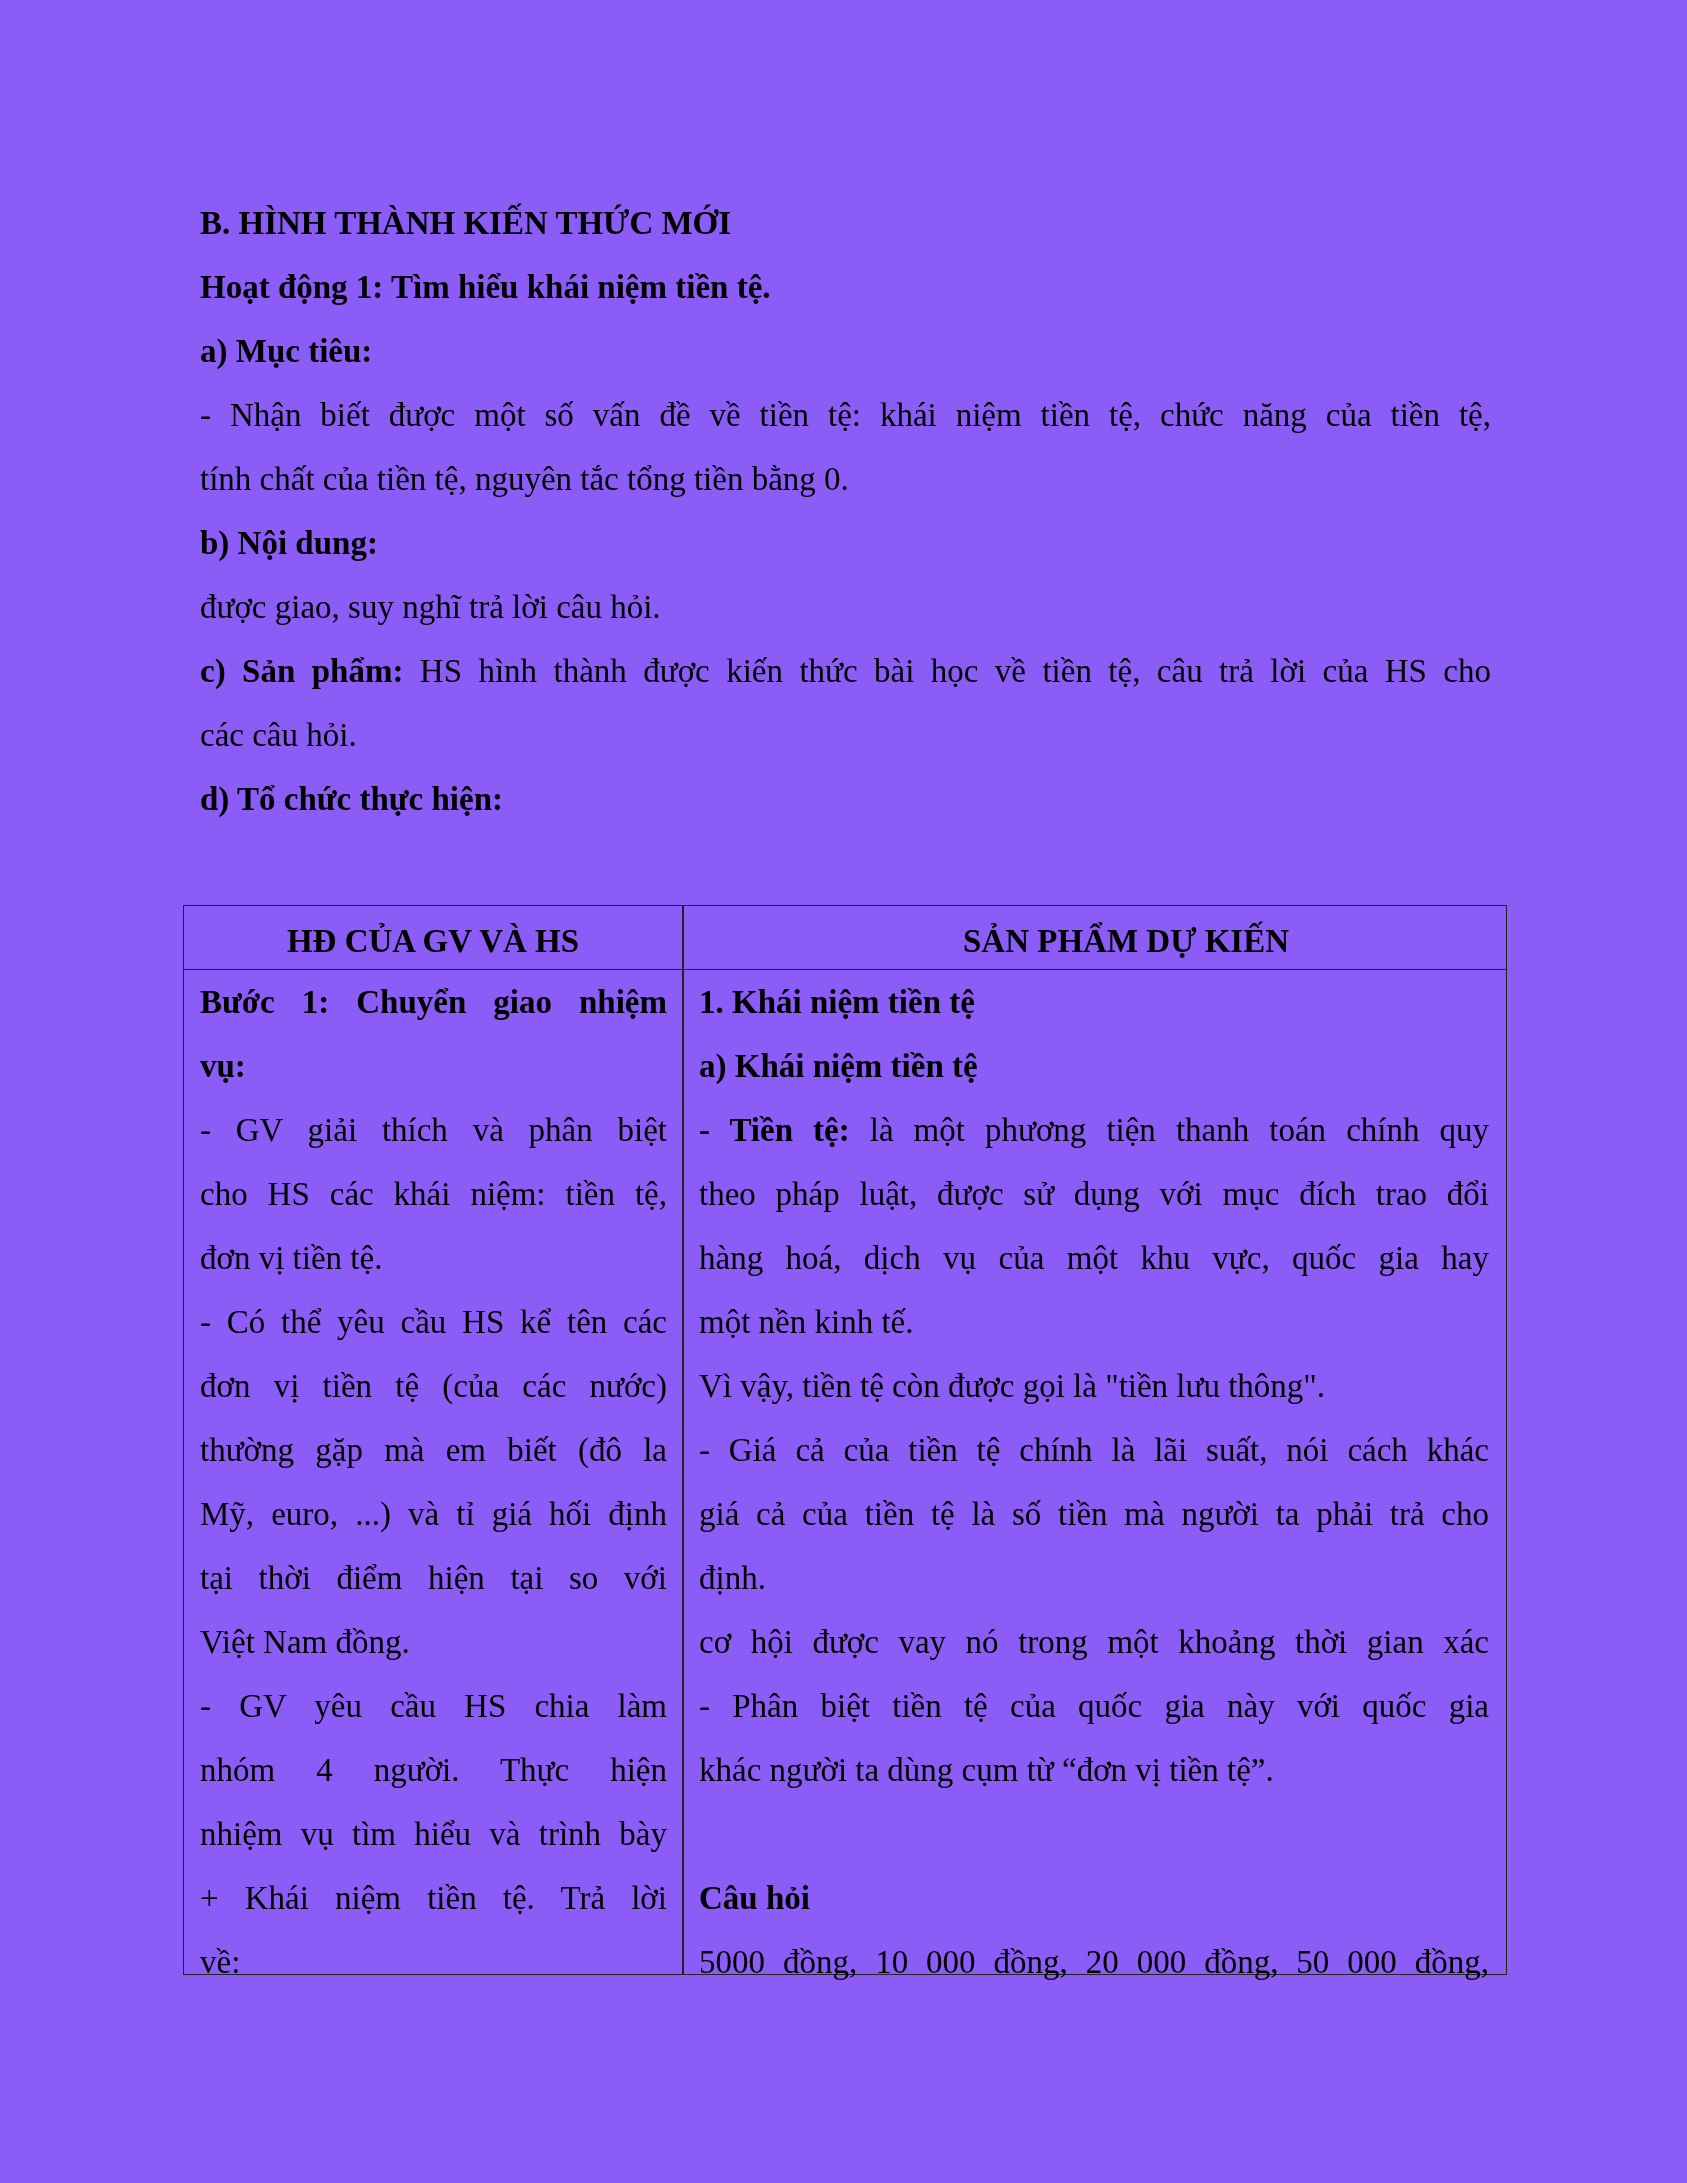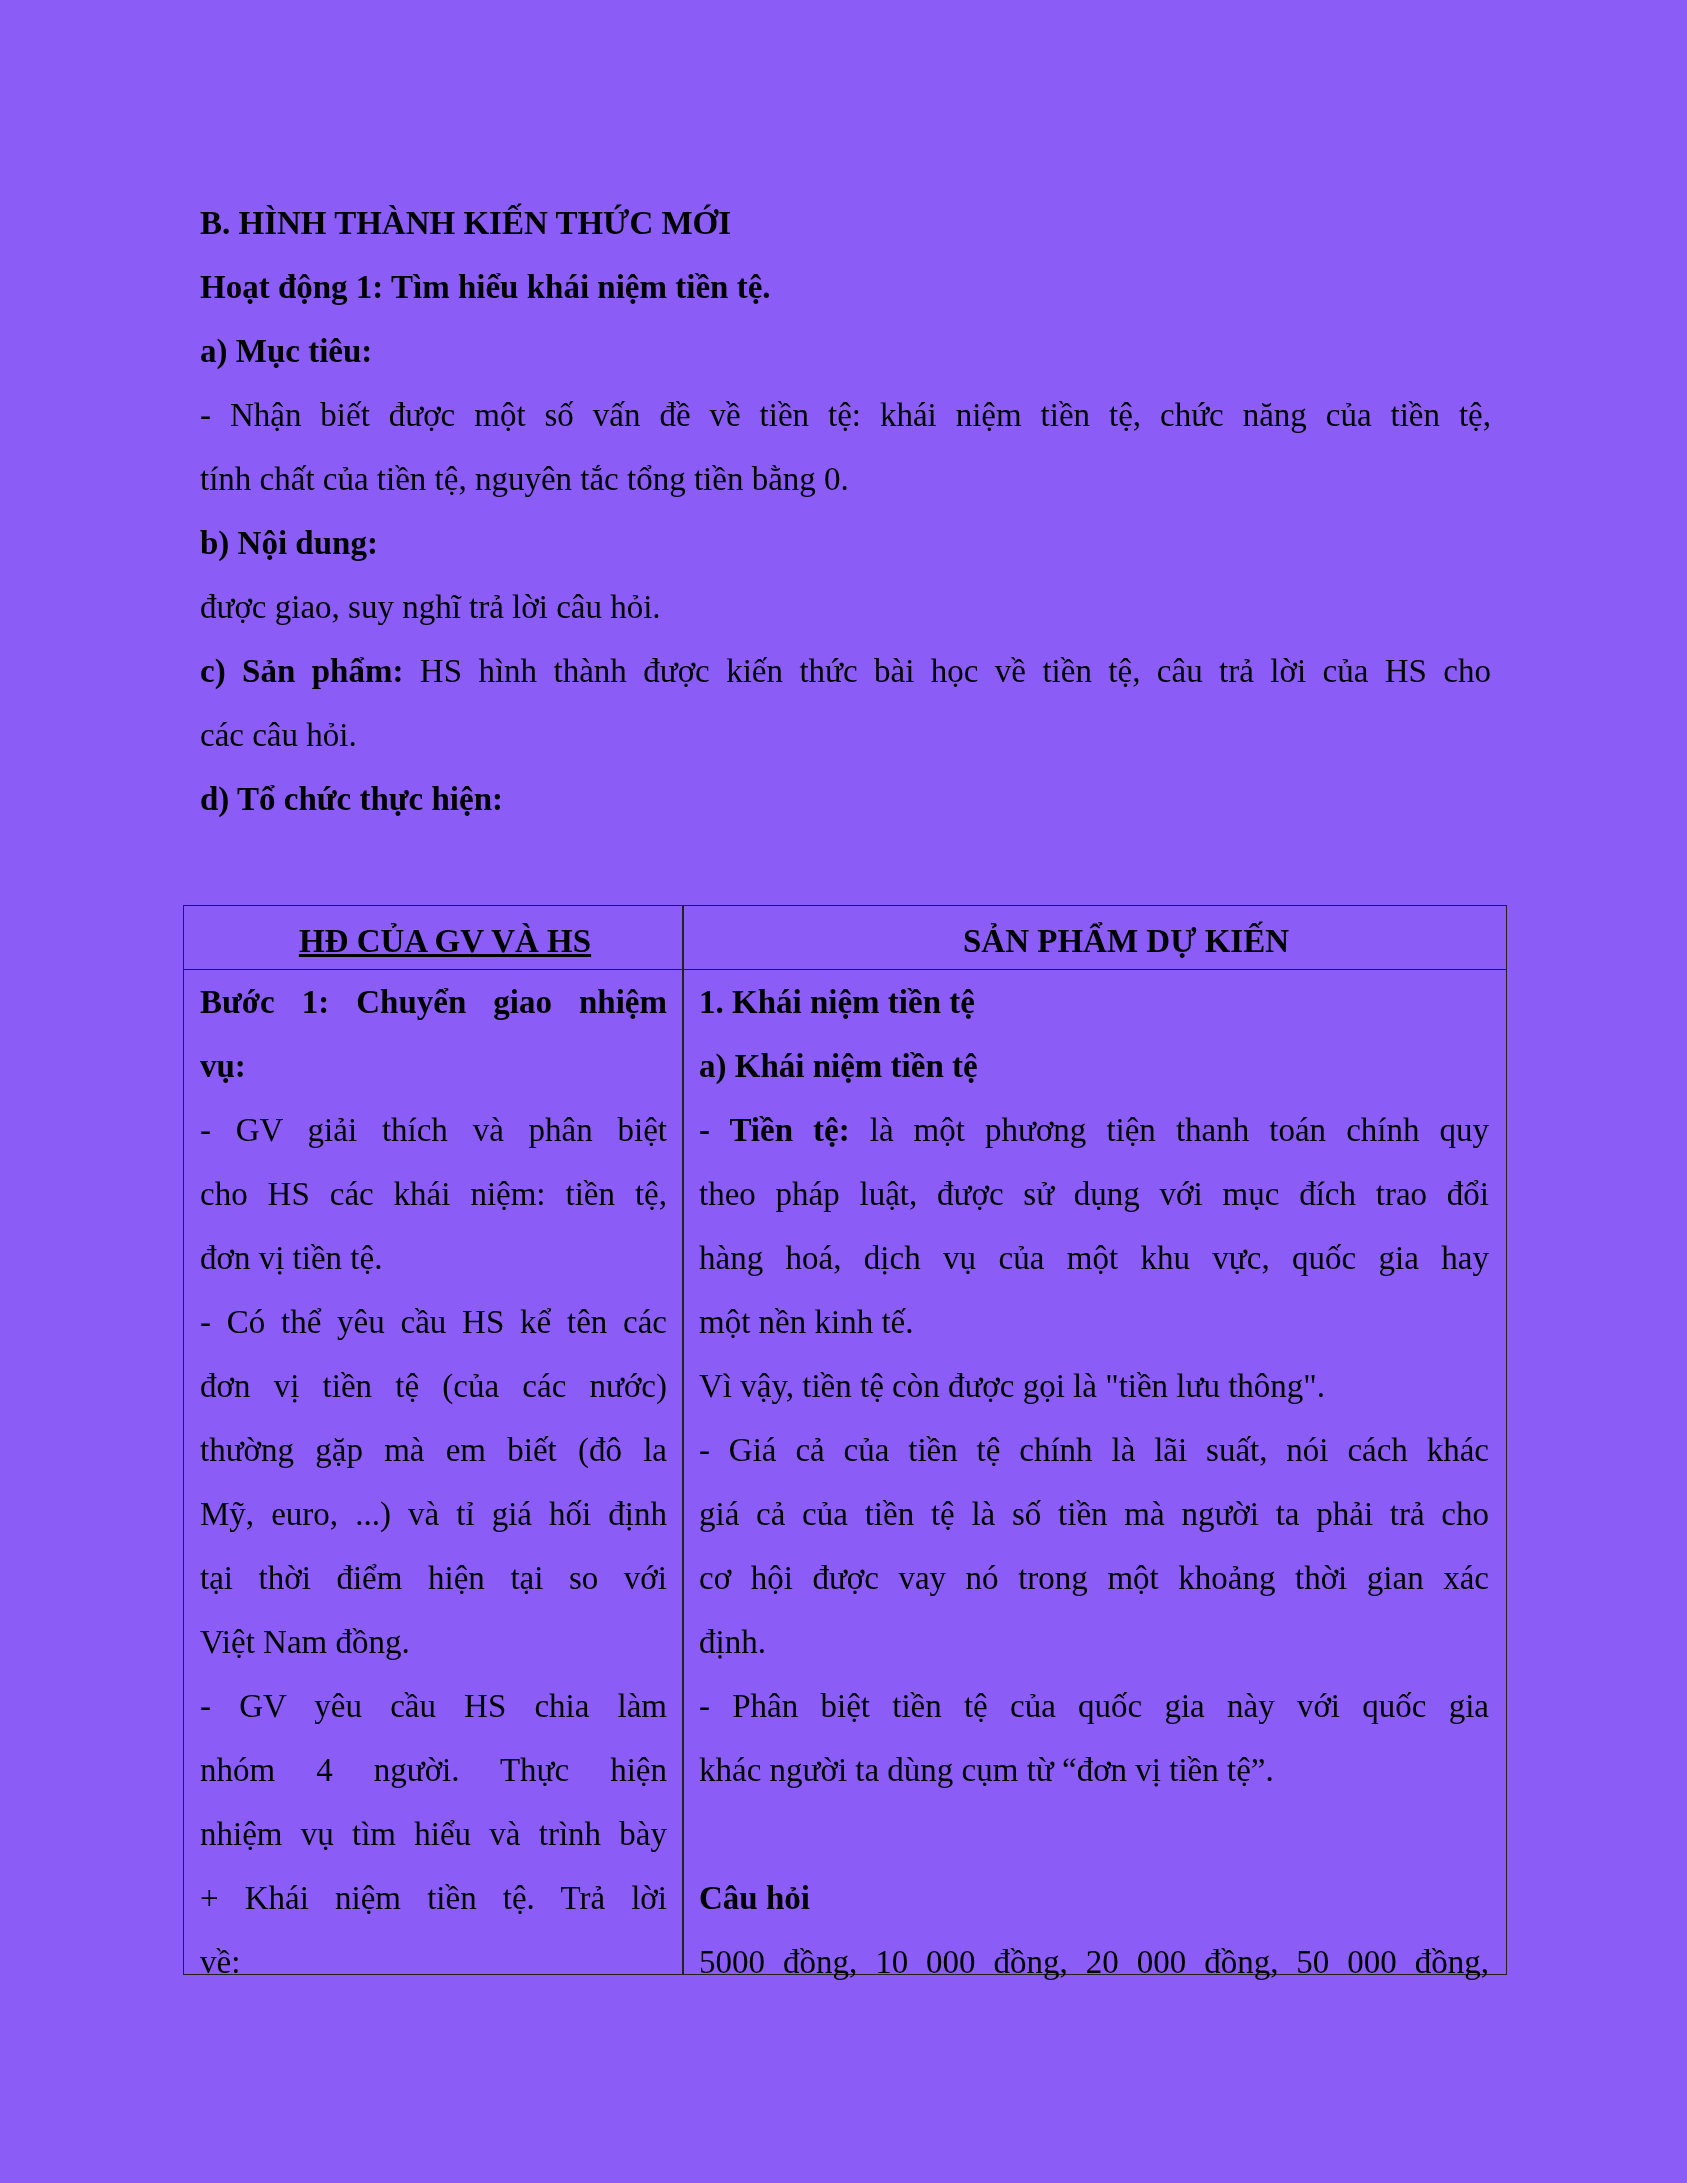--- a/index.html
+++ b/index.html
@@ -10,21 +10,21 @@
   .line { display: block; height: 64px; line-height: 64px; white-space: nowrap; overflow: visible; }
   .line.j { text-align: justify; text-align-last: justify; white-space: normal; overflow: hidden; }
   .b { font-weight: bold; }
   .bi { font-weight: bold; }
   .top-section { left: 200px; top: 191px; width: 1291px; }
   .table { position: absolute; left: 183px; top: 905px; width: 1324px; height: 1070px;
            border: 1.6px solid #222; box-sizing: border-box; }
   .hrow { position: absolute; left: 0; top: 0; width: 100%; height: 64px; border-bottom: 1.6px solid #222; box-sizing: border-box; }
   .vdiv { position: absolute; left: 498px; top: 0; width: 1.6px; height: 100%; background: #222; }
   .hcell { position: absolute; top: 0; height: 64px; line-height: 71px; text-align: center; font-weight: bold; }
-  .hcell.left { left: 12px; width: 498px; text-decoration: underline; }
+  .hcell.left { left: 0; width: 498px; }
   .hcell.right { left: 499px; width: 822px; padding-left: 32px; }
   .col-left { left: 16px; top: 64px; width: 467px; }
   .col-right { left: 515px; top: 64px; width: 790px; }
 </style>
 </head>
 <body>
 
 <div class="page">
 
   <div class="block top-section">
@@ -69,22 +69,22 @@
     <div class="block col-right">
       <span class="line b">1. Khái niệm tiền tệ</span>
       <span class="line b">a) Khái niệm tiền tệ</span>
       <span class="line j"><span class="b">- </span><span class="bi">Tiền tệ:</span><span> là một phương tiện thanh toán chính quy</span></span>
       <span class="line j">theo pháp luật, được sử dụng với mục đích trao đổi</span>
       <span class="line j">hàng hoá, dịch vụ của một khu vực, quốc gia hay</span>
       <span class="line">một nền kinh tế.</span>
       <span class="line">Vì vậy, tiền tệ còn được gọi là "tiền lưu thông".</span>
       <span class="line j">- Giá cả của tiền tệ chính là lãi suất, nói cách khác</span>
       <span class="line j">giá cả của tiền tệ là số tiền mà người ta phải trả cho</span>
+      <span class="line">định.</span>
       <span class="line j">cơ hội được vay nó trong một khoảng thời gian xác</span>
-      <span class="line">định.</span>
       <span class="line j">- Phân biệt tiền tệ của quốc gia này với quốc gia</span>
       <span class="line">khác người ta dùng cụm từ “đơn vị tiền tệ”.</span>
       <span class="line"></span>
       <span class="line b">Câu hỏi</span>
       <span class="line j">5000 đồng, 10 000 đồng, 20 000 đồng, 50 000 đồng,</span>
     </div>
   </div>
 
 </div>
 

